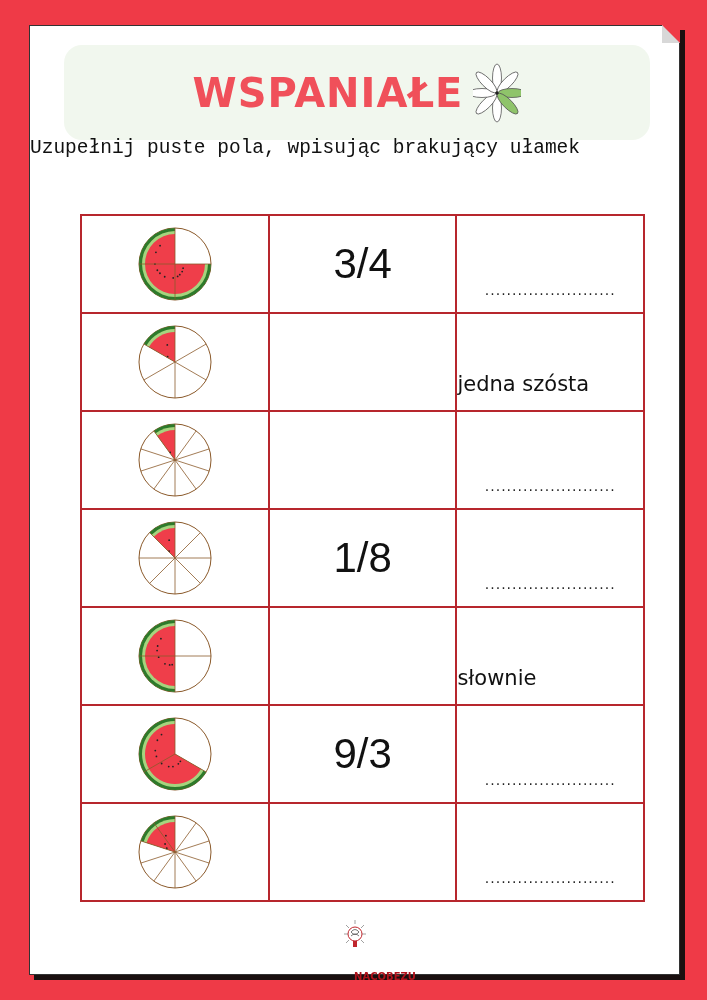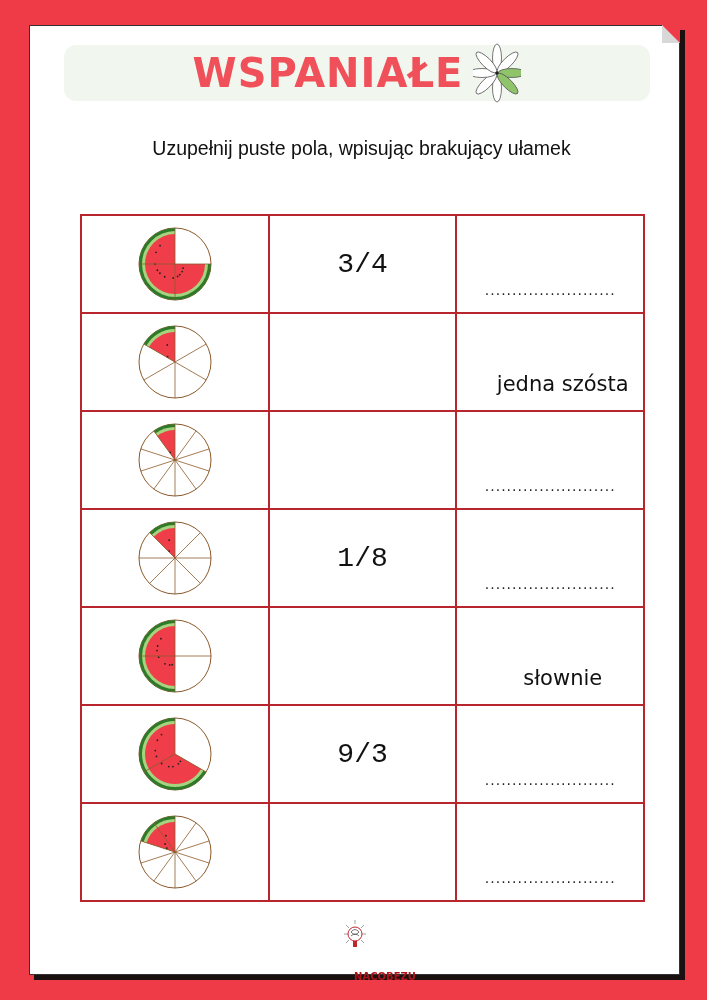--- a/index.html
+++ b/index.html
@@ -2,30 +2,30 @@
 <html><head>
 <meta charset="utf-8">
 <style>
   * { box-sizing: border-box; margin: 0; padding: 0; }
   html, body { width: 707px; height: 1000px; overflow: hidden; }
   body { background: #ef3a47; position: relative; font-family: "DejaVu Sans", sans-serif; }
   .shadow { position: absolute; left: 34px; top: 30px; width: 651px; height: 950px; background: #1a1010; }
   .paper { position: absolute; left: 29px; top: 25px; width: 651px; height: 950px; background: #fff; border: 1px solid #333; }
   .fold { position: absolute; right: -1px; top: -1px; width: 0; height: 0;
           border-left: 18px solid #d8d8d8; border-top: 18px solid #ef3a47; }
-  .title-box { position: absolute; left: 34px; top: 19px; width: 586px; height: 56px;
-               background: #f1f7ee; border-radius: 12px; display: flex; align-items: center; justify-content: center; gap: 10px; }
+  .title-box { position: absolute; left: 34px; top: 19px; width: 586px; height: 95px;
+               background: #f1f7ee; border-radius: 18px; display: flex; align-items: center; justify-content: center; gap: 10px; }
   .title-word { font-family: "DejaVu Sans", sans-serif; font-weight: bold; font-size: 40px; color: #f0505a; letter-spacing: 1px; }
   .flower { width: 48px; height: 64px; }
-  .instructions { position: absolute; left: 6px; top: 108px; width: 651px; text-align: center;
-                  font-family: Liberation Sans, sans-serif; font-size: 19.5px; line-height: 28px; color: #111; }
+  .instructions { position: absolute; left: 0; top: 108px; width: 651px; 
+                  font-family: Liberation Mono, monospace; font-size: 19.5px; line-height: 28px; color: #111; }
   table.grid { position: absolute; left: 50px; top: 188px; width: 565px; border-collapse: collapse; }
   table.grid td { border: 2.5px solid #b7262d; height: 98px; width: 188px; position: relative; text-align: center; vertical-align: middle; }
-  .fraction { font-size: 28px; color: #111; font-family: Liberation Mono, monospace; font-weight: 300; }
-  .word { position: absolute; left: 0; right: 0; bottom: 14px; text-align: center; font-size: 21px; color: #111; padding-left: 25px; }
+  .fraction { font-size: 42px; color: #111; font-family: Liberation Sans, sans-serif; font-weight: 300; }
+  .word { position: absolute; left: 0; right: 0; bottom: 14px; text-align: left; font-size: 21px; color: #111; }
   .dots { position: absolute; left: 22px; right: 22px; bottom: 14px; text-align: center; font-size: 14px; letter-spacing: 1px; color: #222; }
   .melon { width: 76px; height: 76px; display: block; margin: 0 auto; }
   .logo { position: absolute; left: 310px; top: 895px; width: 30px; text-align: center; }
   .logo-text { position: absolute; left: 300px; top: 945px; width: 110px; text-align: center; font-size: 10px; font-weight: bold; color: #b0121b; }
 </style>
 </head>
 <body>
 
 <div class="shadow"></div>
 <div class="paper">

